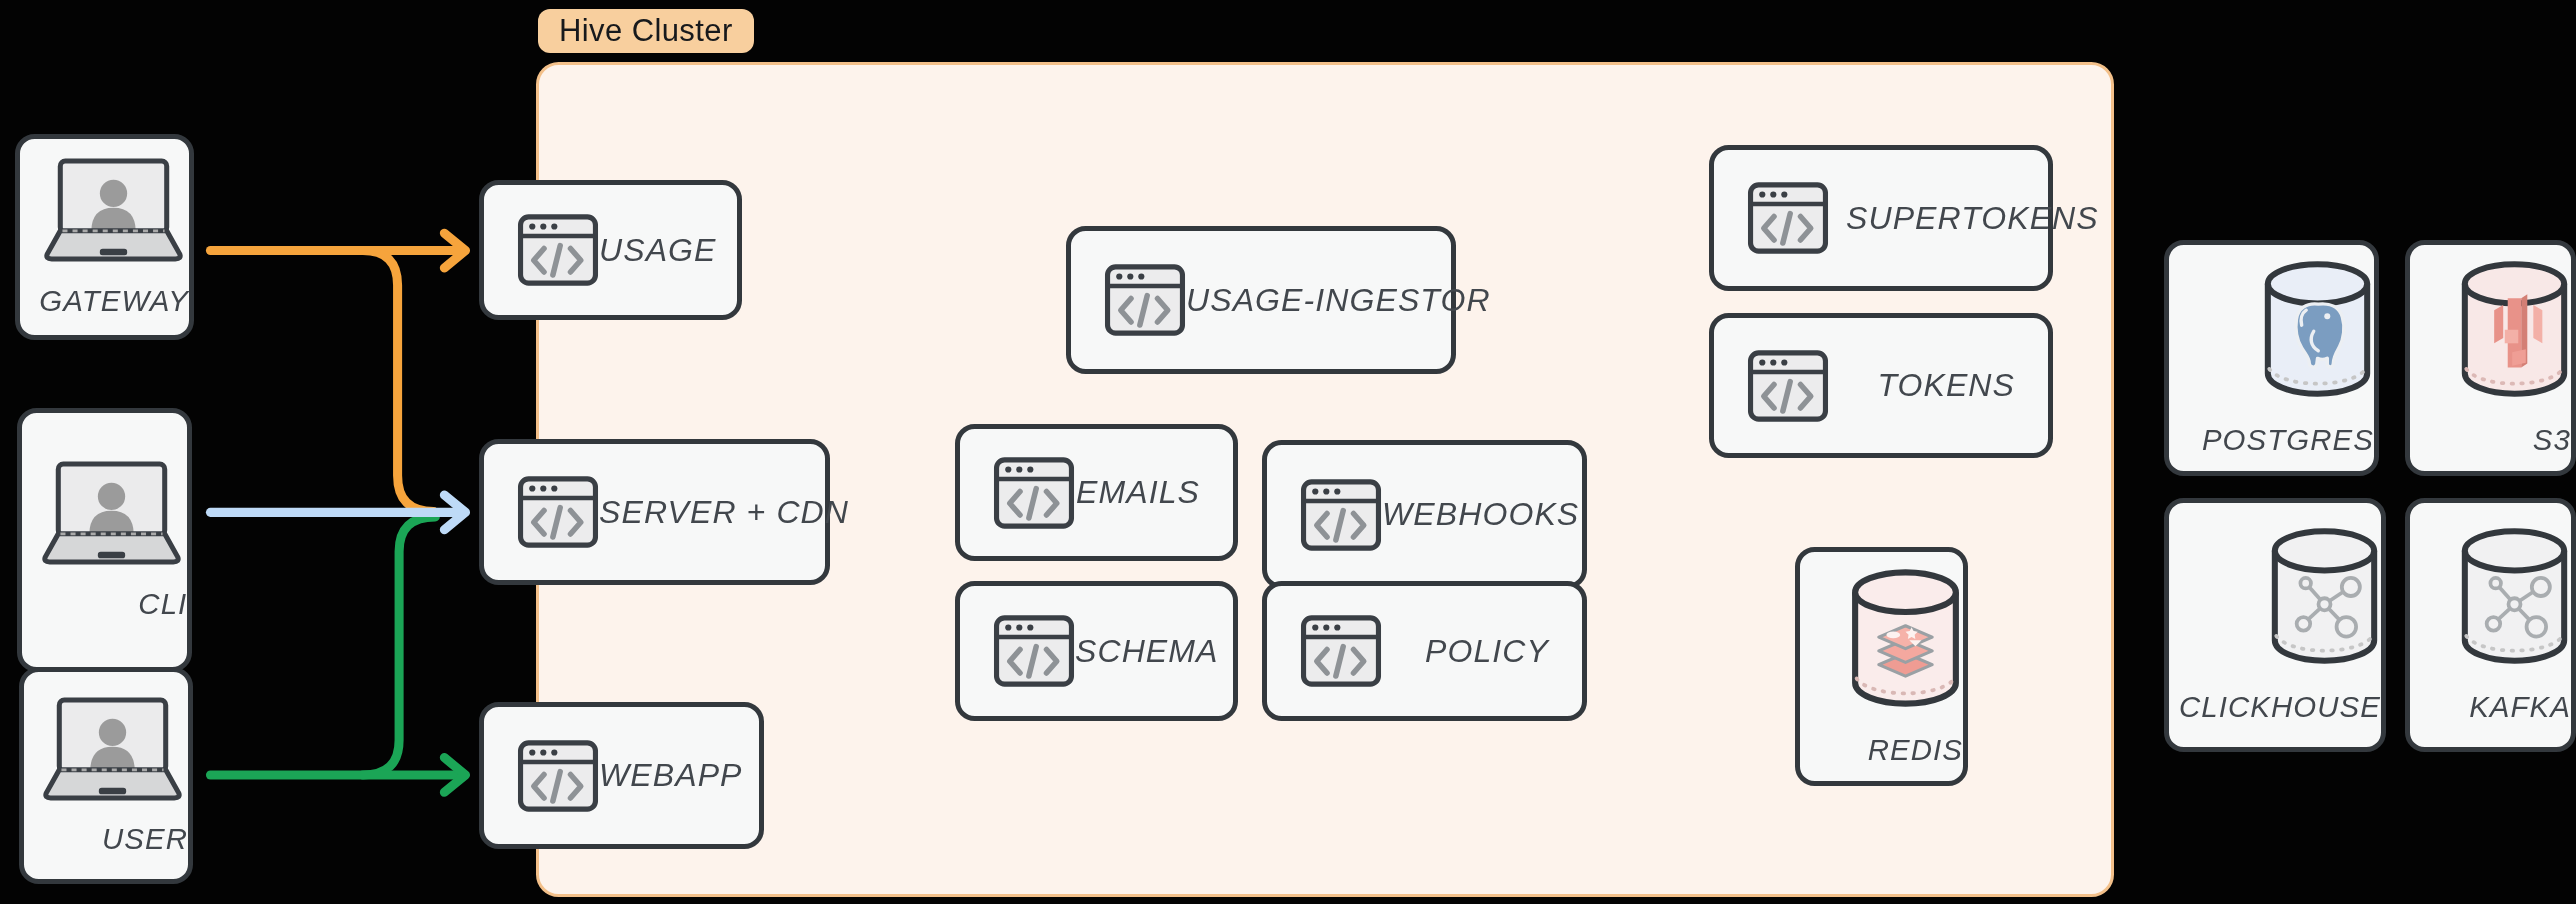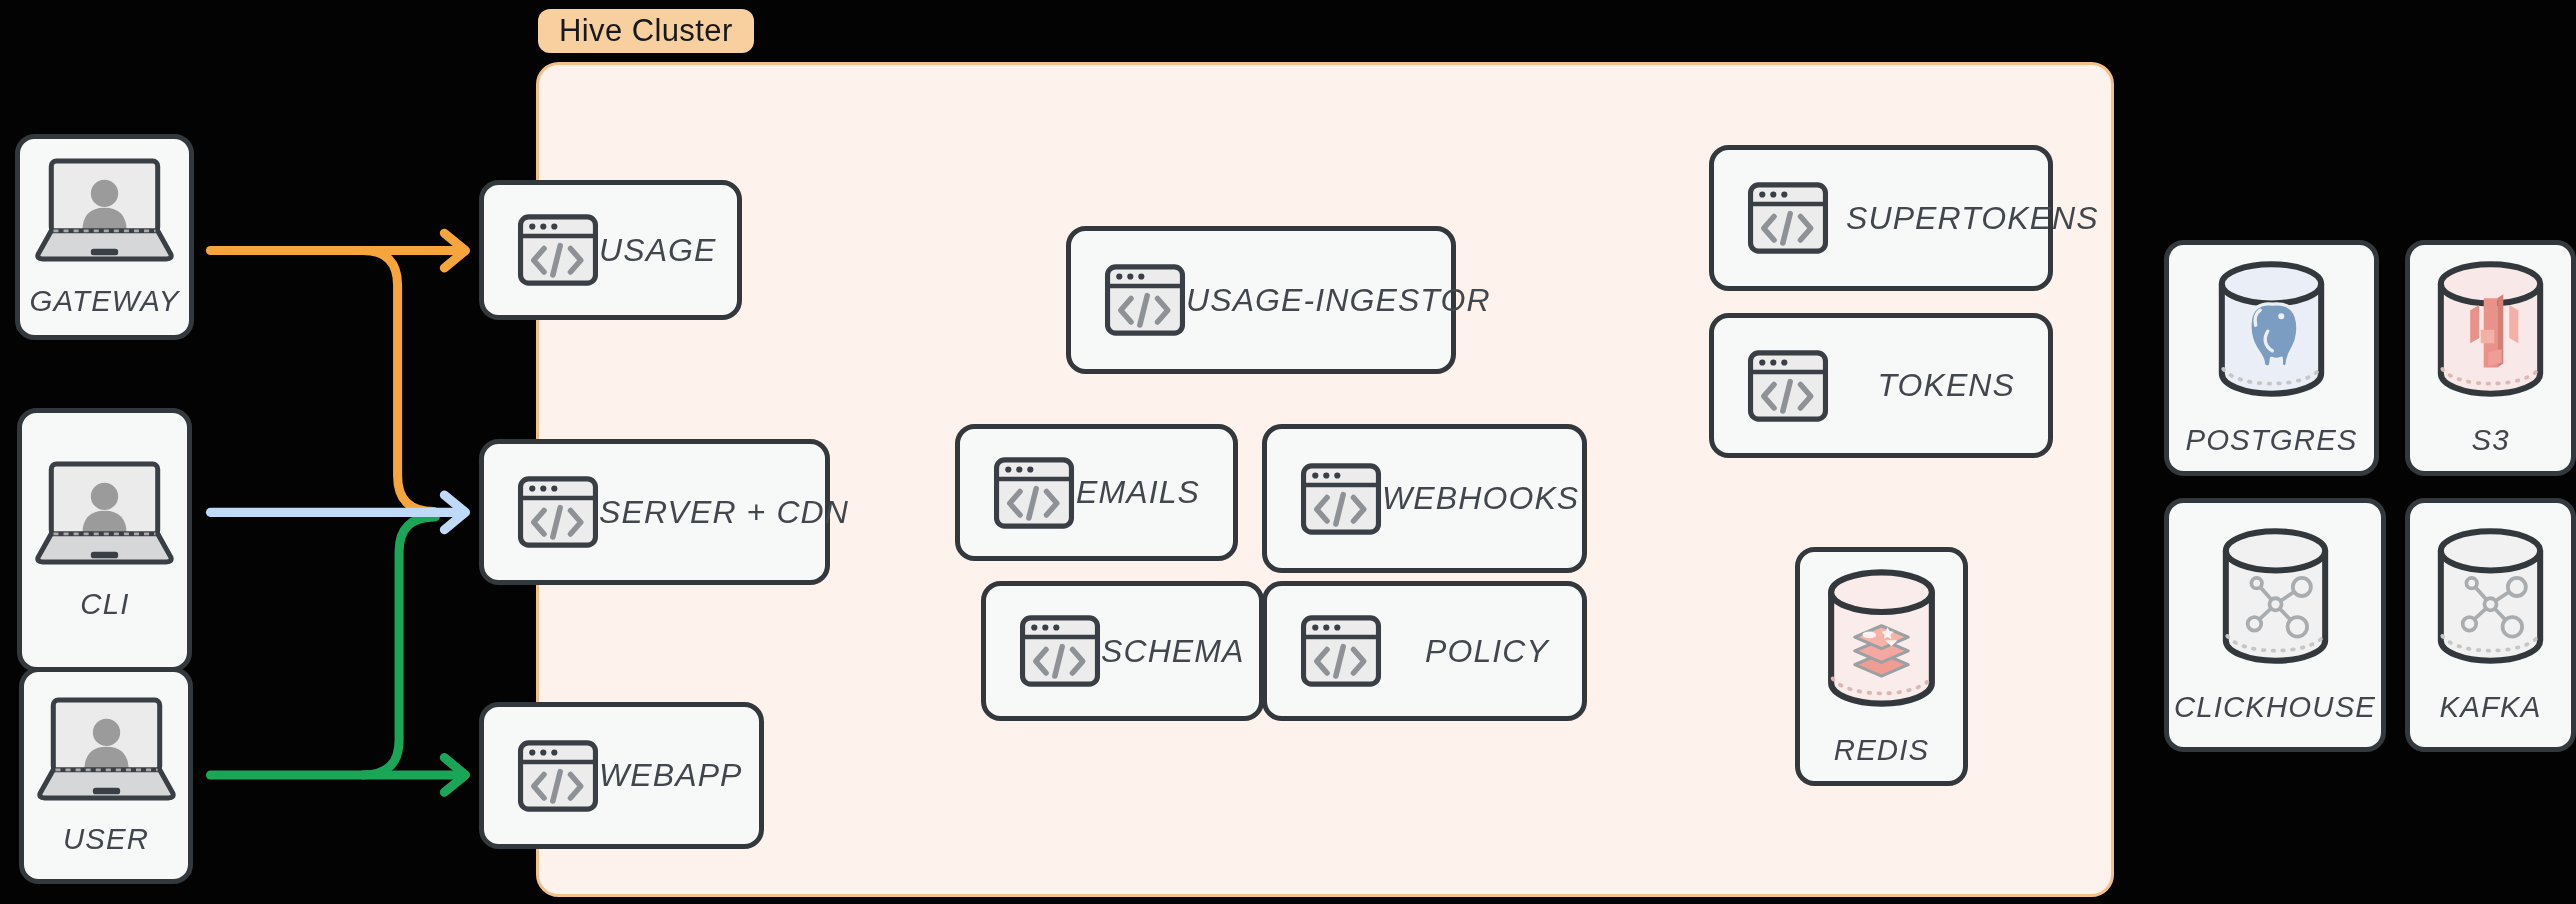--- a/index.html
+++ b/index.html
@@ -56,21 +56,21 @@
   
   .node, .svc, .db{
     position:absolute;
     background:var(--box-fill);
     border:5.3px solid var(--box-border);
     border-radius:19.6px;
     z-index:3;
     display:flex;
   }
   .node, .db{
-    flex-direction:column;align-items:center;justify-content:center;
+    flex-direction:column;align-items:flex-end;justify-content:center;
   }
   .svc{
     flex-direction:row;align-items:center;justify-content:space-between;
     padding:0 33px;
   }
   .diagram-label{
     font-style:italic;
     font-size:32px;
     letter-spacing:1.1px;
     color:var(--label-color);
@@ -83,22 +83,22 @@
   .node-cli{left:17.4px;top:408px;width:175px;height:264px;}
   .node-user{left:19px;top:667px;width:174px;height:217px;}
   .node .icon-wrap{margin-bottom:19.6px;}
 
   
   .svc-usage{left:479px;top:180px;width:263px;height:140px;}
   .svc-server-cdn{left:479px;top:439px;width:351px;height:146px;}
   .svc-webapp{left:479px;top:702px;width:285px;height:147px;}
   .svc-usage-ingestor{left:1066px;top:226px;width:390px;height:148px;}
   .svc-emails{left:955px;top:424px;width:283px;height:137px;}
-  .svc-webhooks{left:1262px;top:424px;width:325px;height:149px;}
-  .svc-schema{left:981px;top:581px;width:283px;height:140px;}
+  .svc-webhooks{left:1262px;top:440px;width:325px;height:149px;}
+  .svc-schema{left:955px;top:581px;width:283px;height:140px;}
   .svc-policy{left:1262px;top:581px;width:325px;height:140px;}
   .svc-supertokens{left:1709px;top:145px;width:344px;height:146px;gap:17px;}
   .svc-tokens{left:1709px;top:313px;width:344px;height:145px;}
 
   
   .db-redis{left:1795px;top:547px;width:173px;height:239px;z-index:3;}
   .db-postgres{left:2164px;top:240px;width:215px;height:236px;}
   .db-s3{left:2405px;top:240px;width:171px;height:236px;}
   .db-clickhouse{left:2164px;top:498px;width:222px;height:254px;}
   .db-kafka{left:2405px;top:498px;width:171px;height:254px;}

